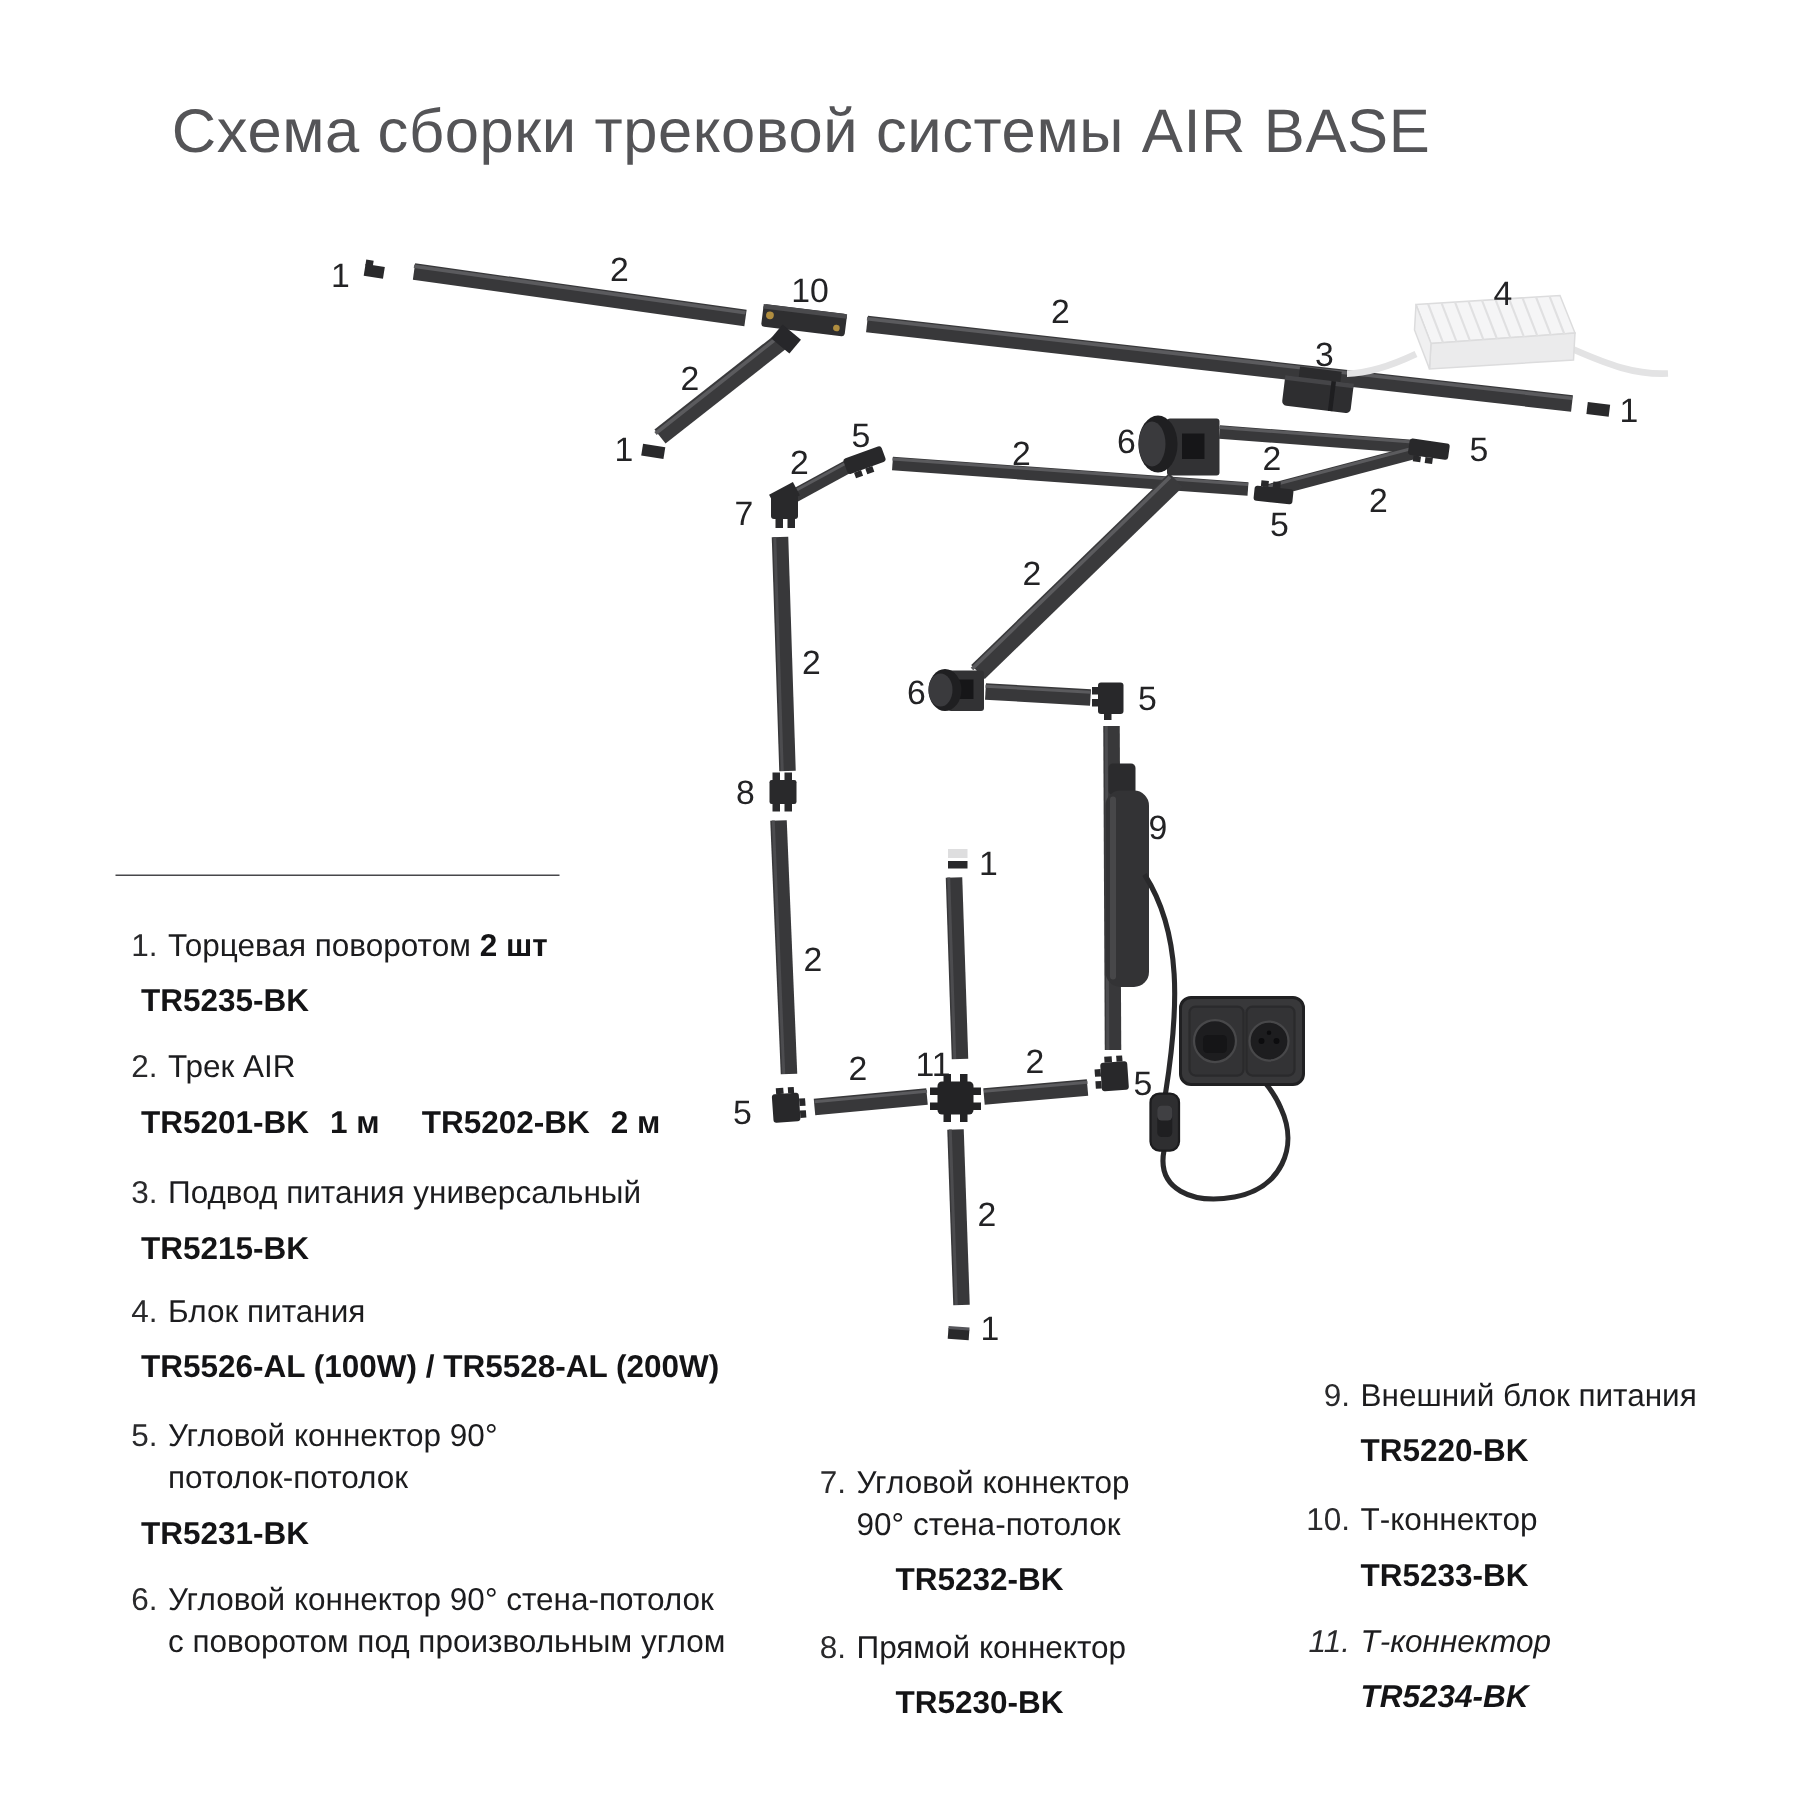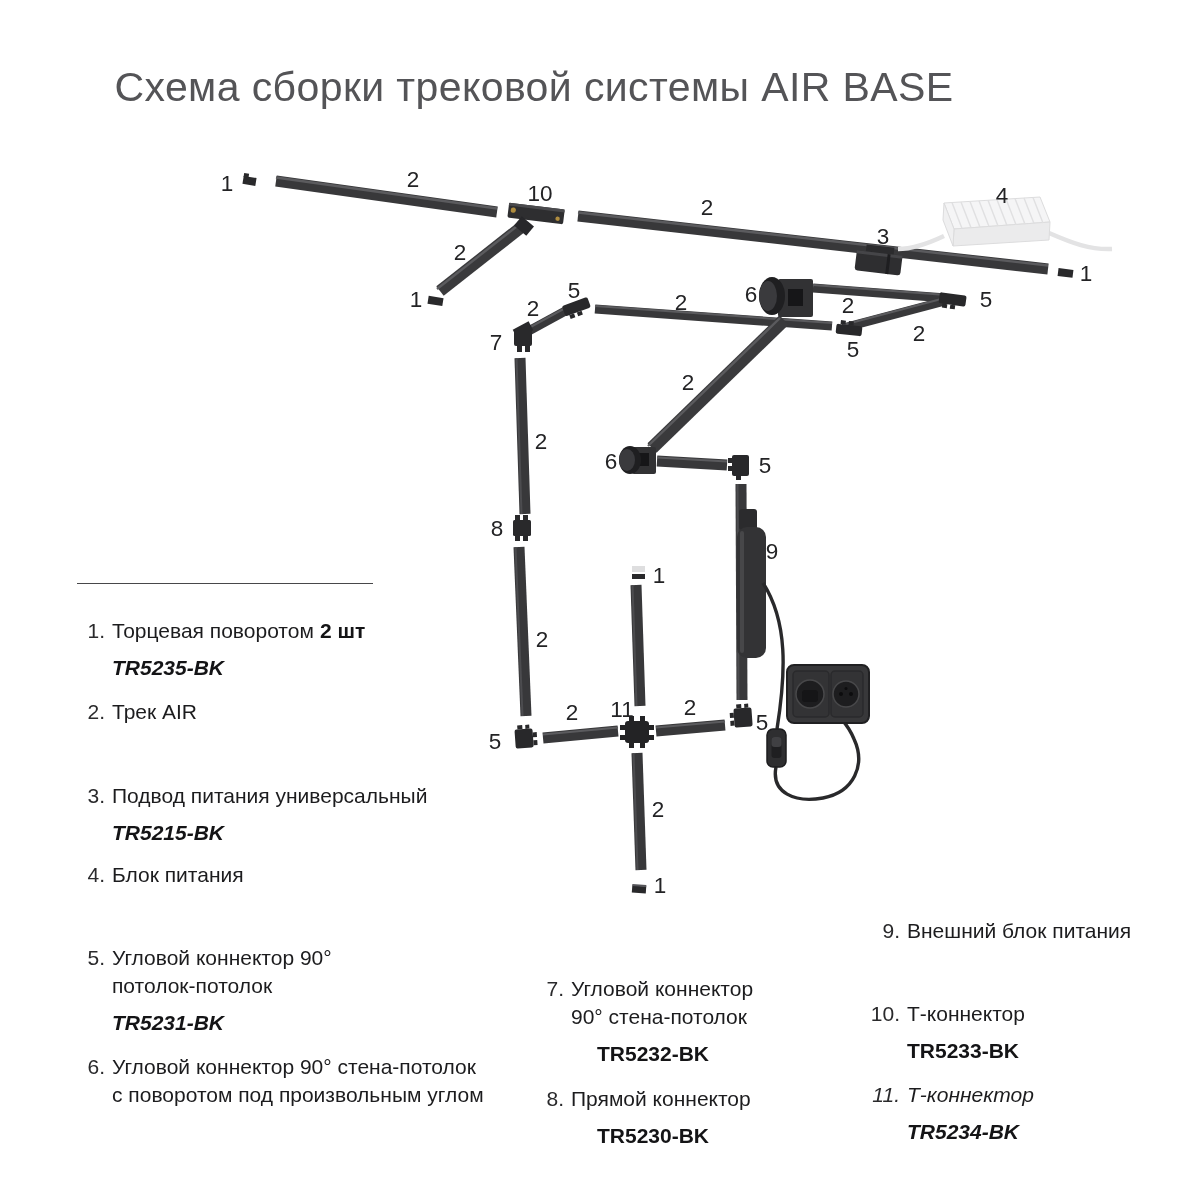--- a/index.html
+++ b/index.html
@@ -18,21 +18,21 @@
     position:absolute; left:77px; top:583px; width:296px; height:0;
     border-top:1.6px solid #47474a;
   }
   .legend-item { position:absolute; color:#1c1c1e; font-size:21px; line-height:28px; }
   .row { display:flex; }
   .num { flex:none; text-align:right; margin-right:7px; color:#2a2a2c; }
   .colL .num { width:27px; }
   .colM .num { width:28px; }
   .colR .num { width:42px; }
   .code { font-weight:700; color:#141416; margin-top:9px; white-space:nowrap; }
-  .colL .code { margin-left:34px;font-style:italic; }
+  .colL .code { margin-left:16px; }
   .colM .code { margin-left:61px; }
   .colR .code { margin-left:49px; }
   .qty { font-weight:700; margin-left:6px; color:#141416; }
   .len { margin-left:14px; }
   .code2 { margin-left:28px; }
   .name-block { white-space:nowrap; }
 </style>
 </head>
 <body>
 
@@ -303,35 +303,39 @@
     </span>
   </div>
   <div class="code">TR5235-BK</div>
 </div>
 
 <div class="legend-item colL" style="left:78px; top:698px;">
   <div class="row">
     <span class="num">2.</span>
     <span class="name-block">Трек AIR</span>
   </div>
+  <div class="code">
+    <span>TR5201-BK</span><span class="len">1 м</span><span class="code2">TR5202-BK</span><span class="len">2 м</span>
+  </div>
 </div>
 
 <div class="legend-item colL" style="left:78px; top:782px;">
   <div class="row">
     <span class="num">3.</span>
     <span class="name-block">Подвод питания универсальный</span>
   </div>
   <div class="code">TR5215-BK</div>
 </div>
 
 <div class="legend-item colL" style="left:78px; top:861px;">
   <div class="row">
     <span class="num">4.</span>
     <span class="name-block">Блок питания</span>
   </div>
+  <div class="code">TR5526-AL (100W) / TR5528-AL (200W)</div>
 </div>
 
 <div class="legend-item colL" style="left:78px; top:944px;">
   <div class="row">
     <span class="num">5.</span>
     <span>
       <span class="name-block">Угловой коннектор 90°</span><br>
       <span class="name-block">потолок-потолок</span>
     </span>
   </div>
@@ -365,20 +369,21 @@
     <span class="name-block">Прямой коннектор</span>
   </div>
   <div class="code">TR5230-BK</div>
 </div>
 
 <div class="legend-item colR" style="left:858px; top:917px;">
   <div class="row">
     <span class="num">9.</span>
     <span class="name-block">Внешний блок питания</span>
   </div>
+  <div class="code">TR5220-BK</div>
 </div>
 
 <div class="legend-item colR" style="left:858px; top:1000px;">
   <div class="row">
     <span class="num">10.</span>
     <span class="name-block">Т-коннектор</span>
   </div>
   <div class="code">TR5233-BK</div>
 </div>
 

